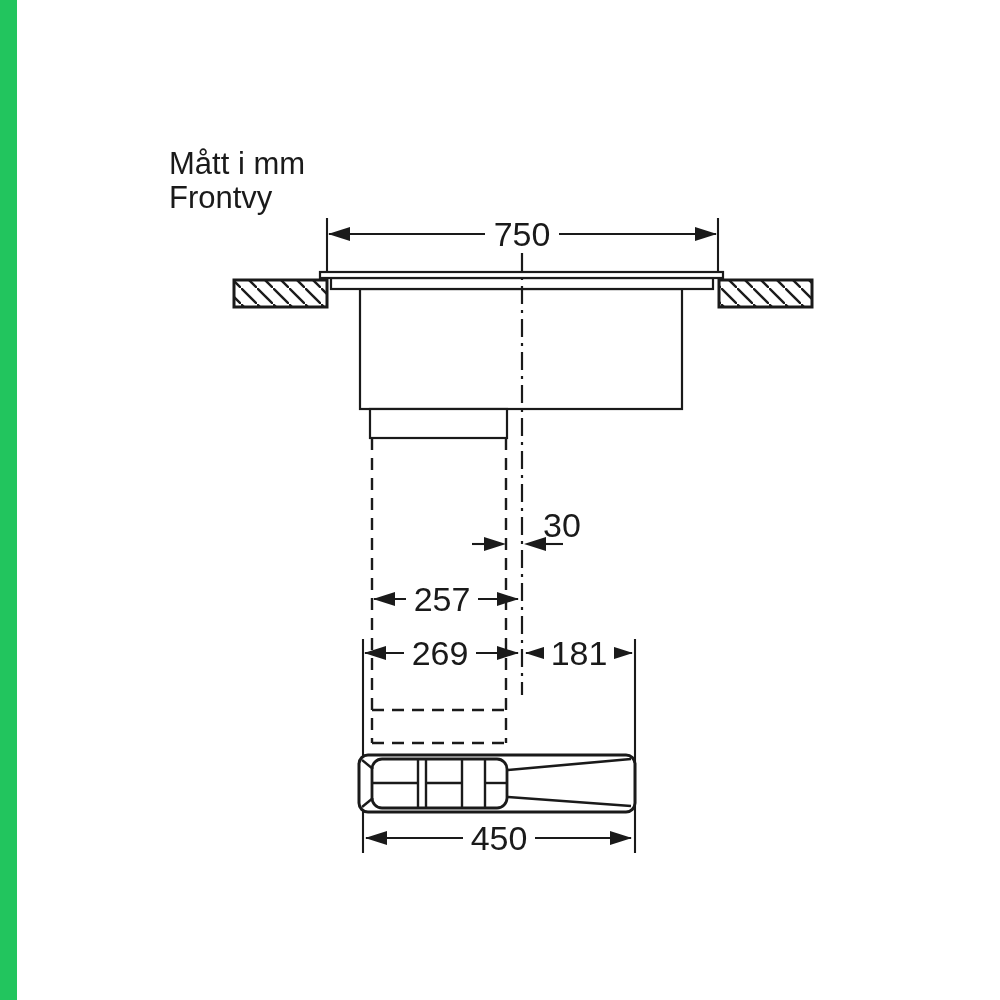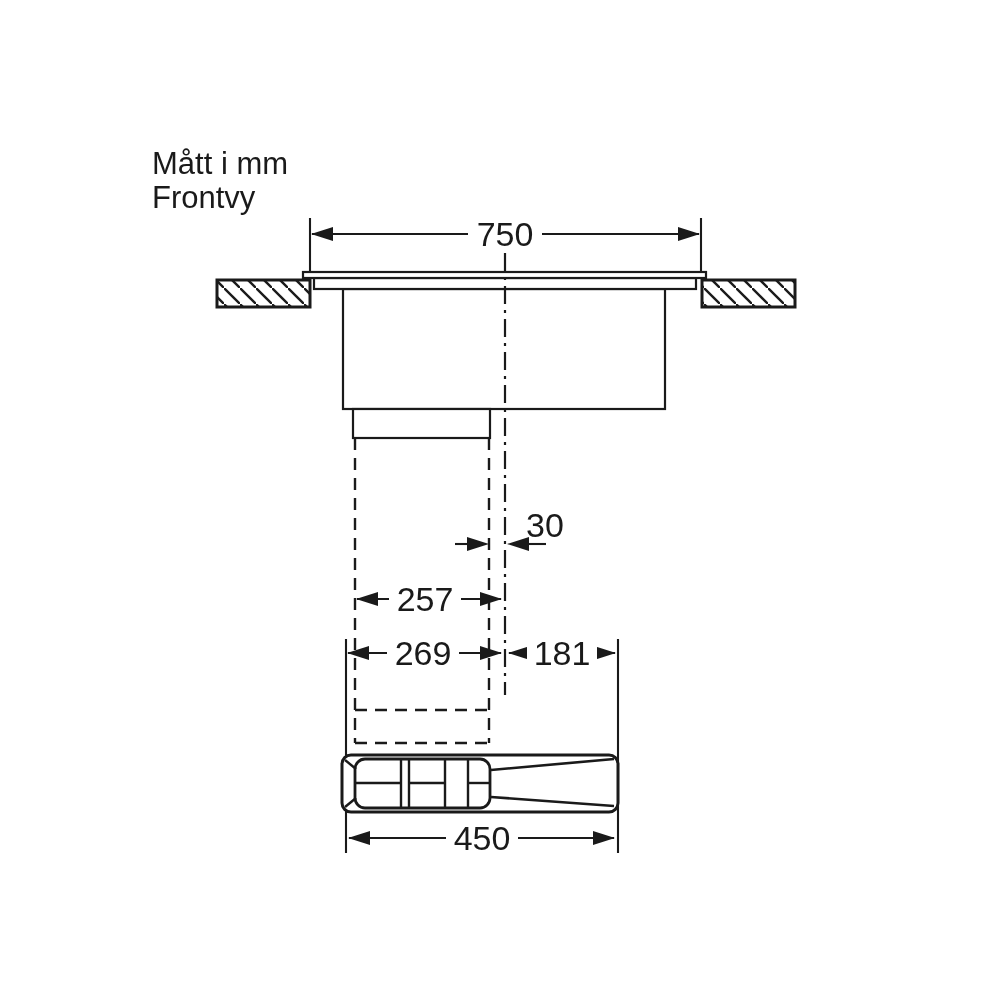--- a/index.html
+++ b/index.html
@@ -3,20 +3,21 @@
 <meta charset="utf-8">
 <style>
   html, body { margin: 0; padding: 0; background: #ffffff; }
   .page {
     position: relative;
     width: 876px;
     height: 1000px;
     background: #22c55e;
     font-family: "Liberation Sans", sans-serif;
     overflow: hidden;
+    padding-left: 17px;
   }
   svg { display: block; }
   .dim-text {
     font-family: "Liberation Sans", sans-serif;
     font-size: 34px;
     fill: #1a1a1a;
   }
   .title-text {
     font-family: "Liberation Sans", sans-serif;
     font-size: 31px;

